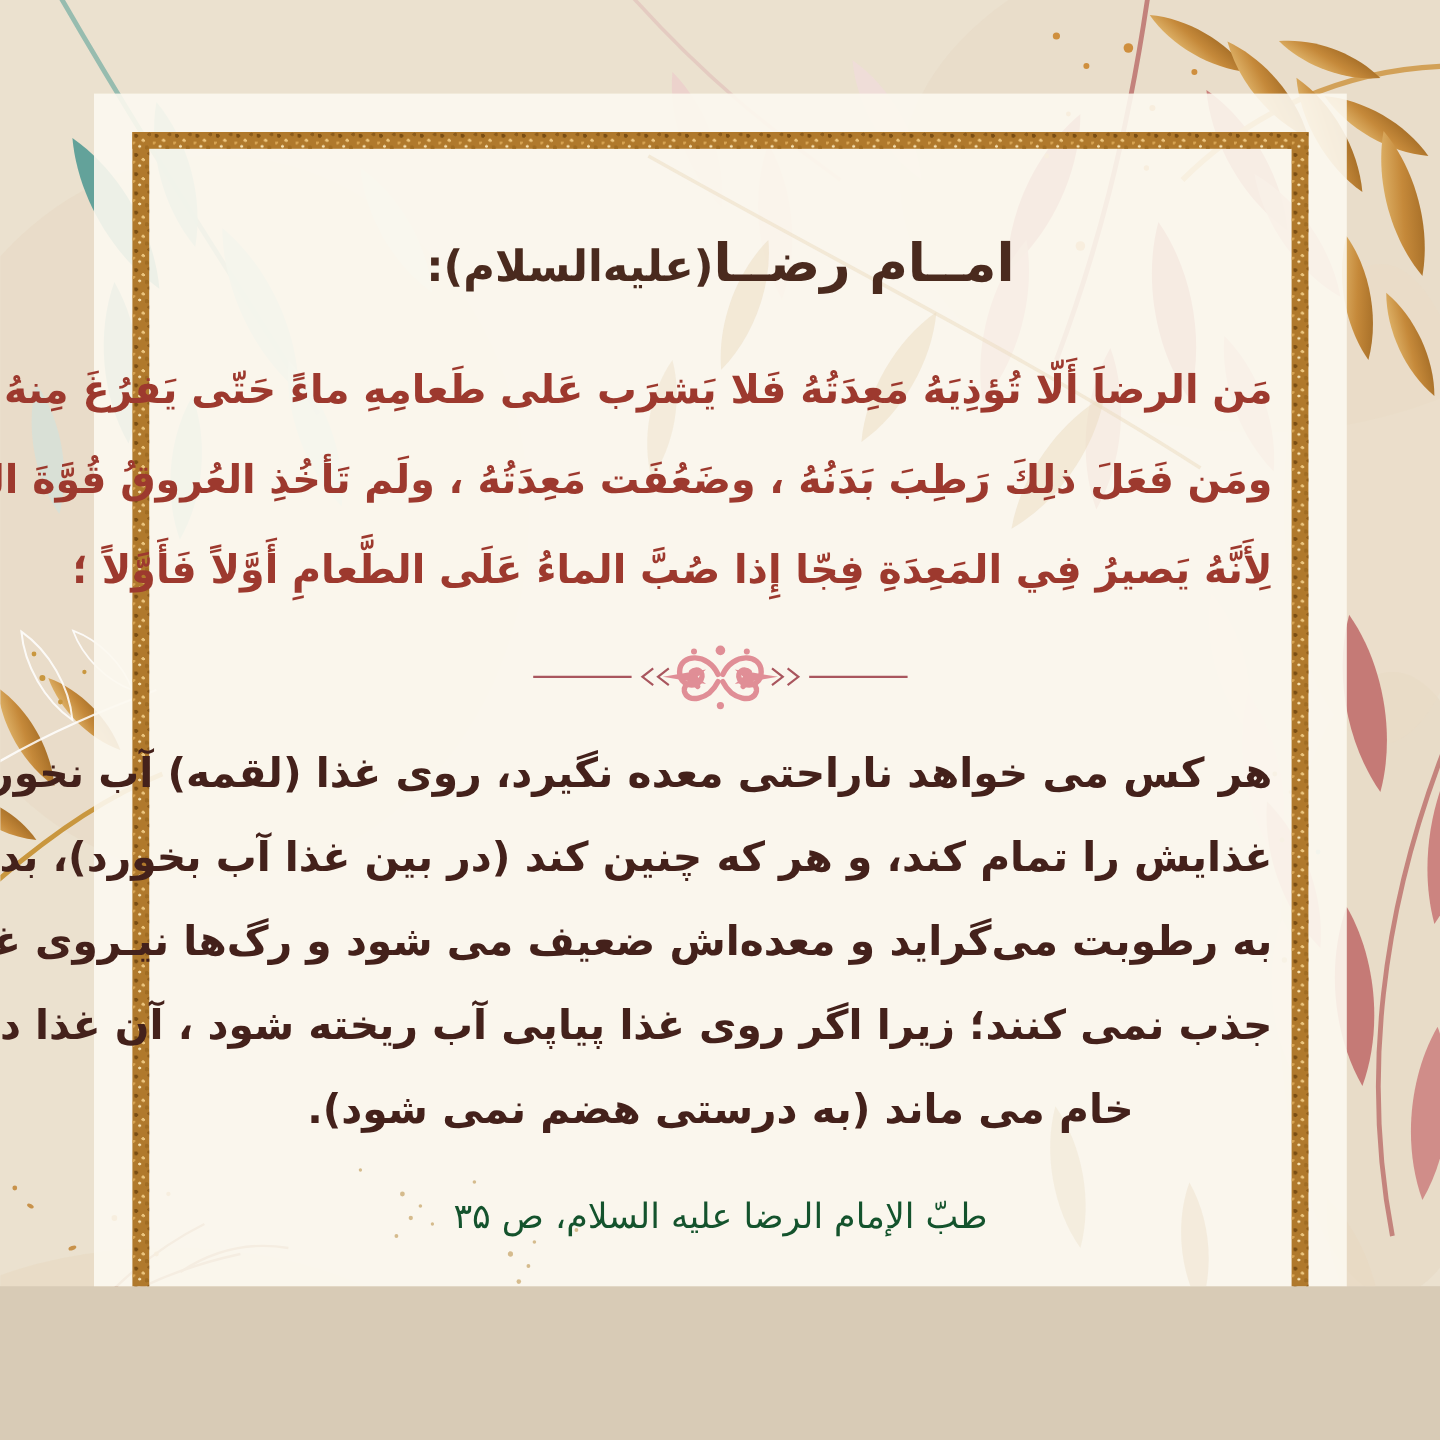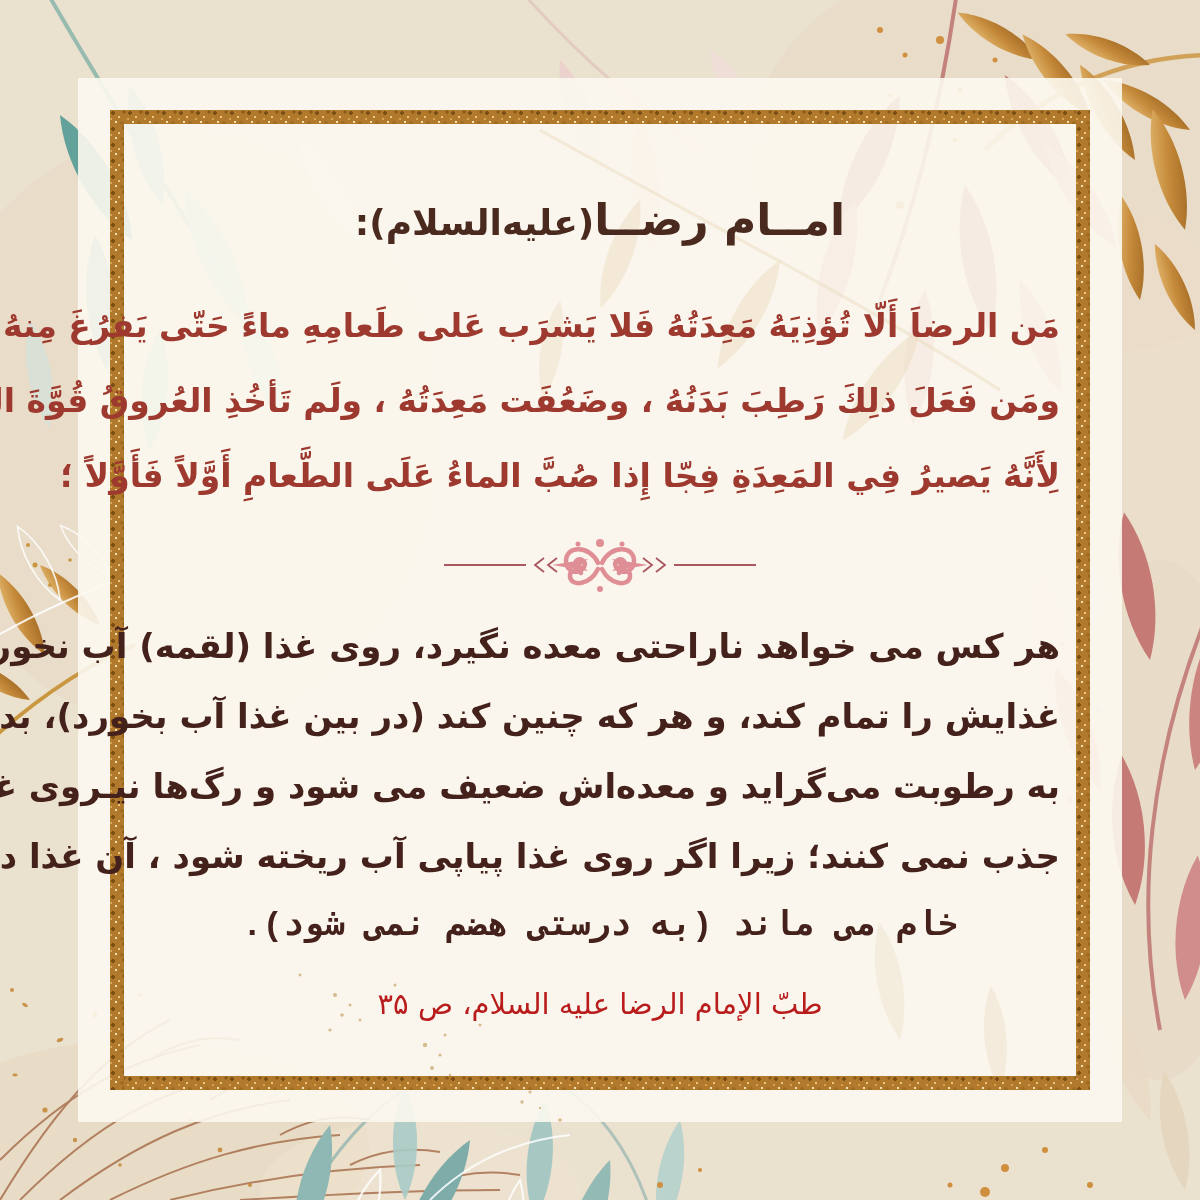--- a/index.html
+++ b/index.html
@@ -1,17 +1,17 @@
 <!DOCTYPE html>
 <html lang="fa" dir="rtl"><head>
 <meta charset="utf-8">
 <style>
   html,body{margin:0;padding:0;background:#d8cbb6;}
   .canvas{
-    position:relative;width:1200px;height:1200px;overflow:hidden;
+    position:relative;width:1200px;height:1072px;overflow:hidden;
     background:#ebe1cf;
     font-family:"DejaVu Sans",sans-serif;
   }
   .bg-art,.inner-art{position:absolute;inset:0;width:1200px;height:1200px;pointer-events:none;}
   .card{
     position:absolute;left:78px;top:78px;width:1044px;height:1044px;
     background:rgba(252,248,240,0.9);
   }
   .frame-strip{
     position:absolute;
@@ -37,23 +37,23 @@
   .title{
     color:#4a2a1e;font-weight:bold;margin-bottom:26px;line-height:64px;
   }
   .title .t-name{font-size:44px;}
   .title .t-suffix{font-size:36px;}
   .ar-block{color:#9d392e;font-size:33px;font-weight:bold;}
   .ar-block .ar-line{line-height:75px;text-align:center;white-space:nowrap;}
   .divider{display:block;margin:20px auto 10px auto;}
   .fa-block{color:#44211b;font-size:34px;font-weight:bold;margin-top:14px;}
   .fa-block .fa-line{line-height:70px;text-align:justify;text-align-last:justify;white-space:nowrap;}
-  .fa-block .fa-line:last-child{text-align:left;text-align-last:center;white-space:normal;font-family:Liberation Mono, monospace;}
+  .fa-block .fa-line:last-child{text-align:left;text-align-last:center;white-space:normal;}
   .source{
-    margin-top:20px;color:#b91c1c;font-size:29px;font-weight:normal;line-height:46px;
+    margin-top:30px;color:#14532d;font-size:29px;font-weight:normal;line-height:46px;
   }
 </style>
 </head>
 <body>
 
 <div class="canvas">
 
   <svg class="bg-art" viewBox="0 0 1200 1200" aria-hidden="true">
     <defs>
       <path id="lf" d="M0,0 C14,-30 14,-70 0,-100 C-14,-70 -14,-30 0,0 Z"></path>

